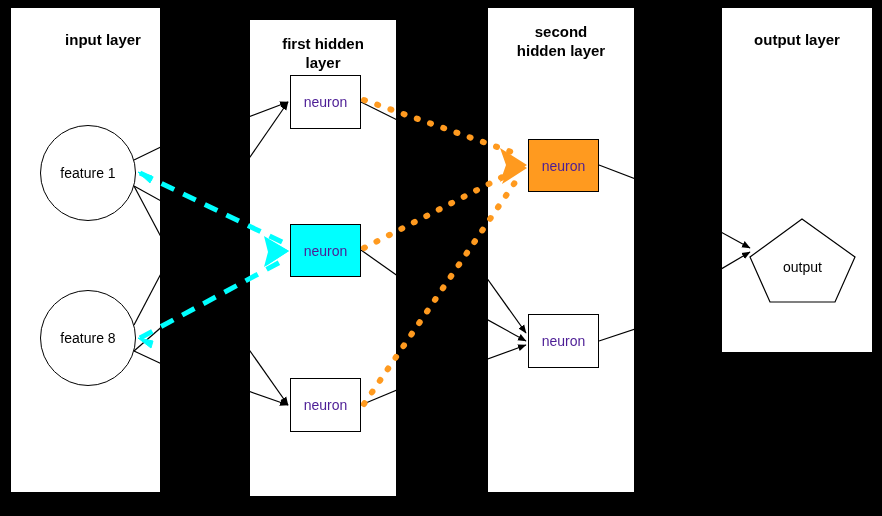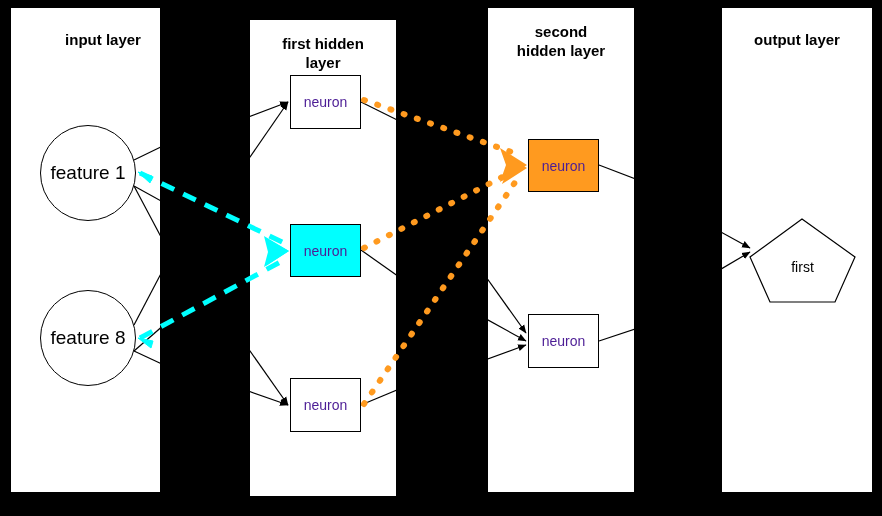--- a/index.html
+++ b/index.html
@@ -51,21 +51,21 @@
     background: #ffffff;
   }
   .node-circle {
     position: absolute;
     box-sizing: border-box;
     border: 1px solid #000000;
     border-radius: 50%;
     display: flex;
     align-items: center;
     justify-content: center;
-    font-size: 19px;
+    font-size: 14px;
     color: #000000;
     background: #ffffff;
   }
   .node-pentagon {
     position: absolute;
     display: flex;
     align-items: center;
     justify-content: center;
     font-size: 14px;
     color: #000000;
@@ -88,21 +88,21 @@
   <div class="layer-panel" style="left:250px; top:8px; width:146px; height:476px;margin-top:12px;">
     <div class="layer-title" style="top:14px;">first hidden
 layer</div>
   </div>
 
   <div class="layer-panel" style="left:488px; top:8px; width:146px; height:484px;">
     <div class="layer-title" style="top:14px;">second
 hidden layer</div>
   </div>
 
-  <div class="layer-panel" style="left:722px; top:8px; width:150px; height:484px;">
+  <div class="layer-panel" style="left:722px; top:8px; width:150px; height:344px;">
     <div class="layer-title" style="top:22px;">output layer</div>
   </div>
 
   <svg id="svg-overlay" viewBox="0 0 882 516">
     <defs>
       <marker id="arrow-black" markerWidth="9" markerHeight="9" refX="8" refY="4" orient="auto" markerUnits="userSpaceOnUse">
         <path d="M0,0.5 L8.5,4 L0,7.5 z" fill="#000000"></path>
       </marker>
       <clipPath id="clip-p1">
           <rect x="11" y="8" width="149" height="484"></rect>
@@ -203,16 +203,16 @@
   </div>
 
   <div class="node-box" style="left:528px; top:139px; width:71px; height:53px; background:#ff9a1f;">
     <span>neuron</span>
   </div>
   <div class="node-box" style="left:528px; top:314px; width:71px; height:54px; background:#ffffff;">
     <span>neuron</span>
   </div>
 
   <div class="node-pentagon" style="left:750px; top:219px; width:105px; height:83px;">
-    <span class="pent-label">first</span>
+    <span class="pent-label">output</span>
   </div>
 
 </div>
 
 </body></html>

